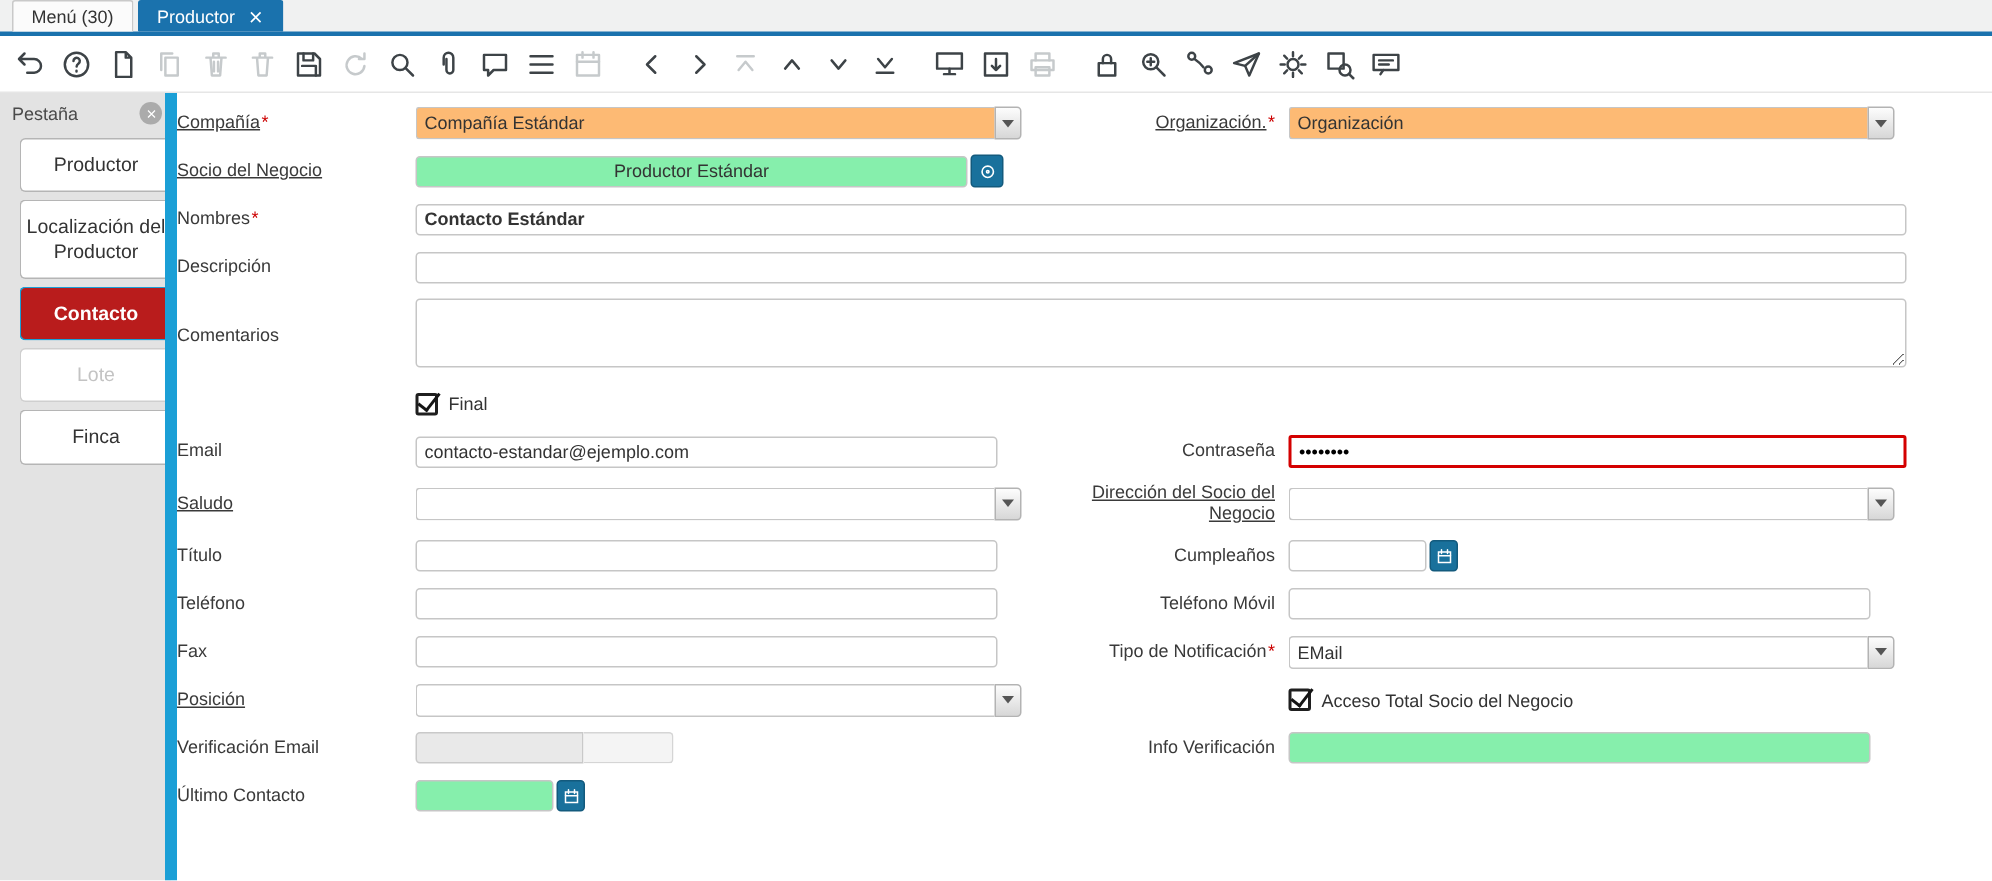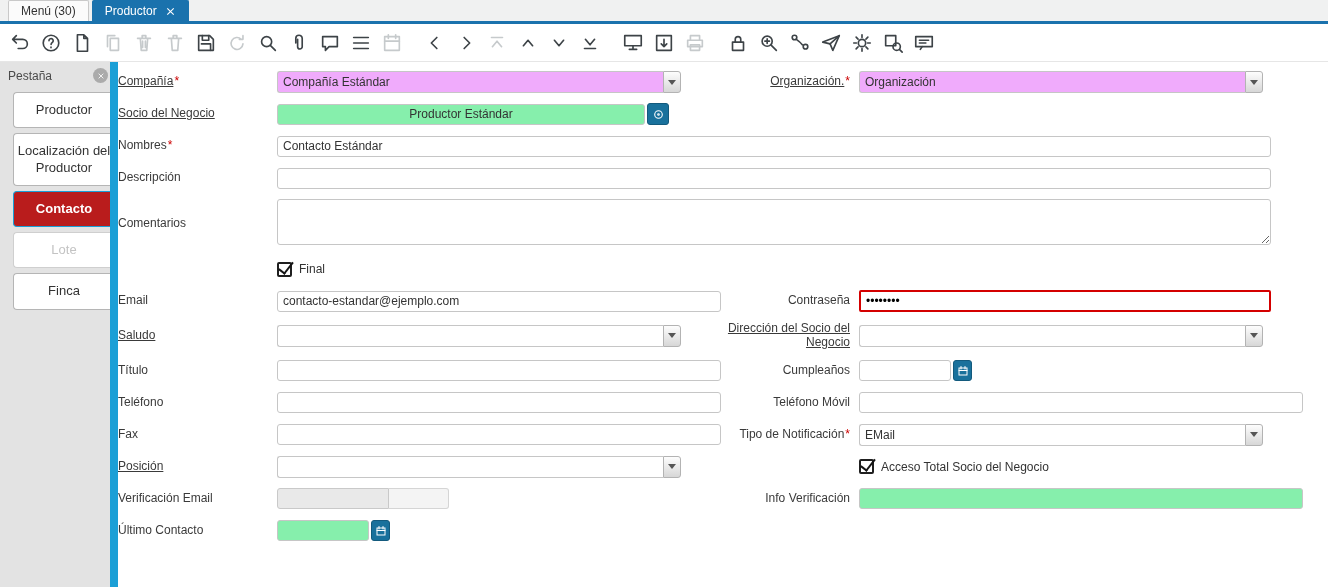--- a/index.html
+++ b/index.html
@@ -37,26 +37,26 @@
   .lbl { grid-column:1; text-align:left; padding-right:9px; color:#3a3a3a; line-height:1.15; }
   .lbl3 { grid-column:3; text-align:right; padding-right:9px; color:#3a3a3a; line-height:1.15; }
   .u { text-decoration:underline; }
   .req { color:#cc0000; margin-left:1px; }
   .f2 { grid-column:2; } .f4 { grid-column:4; } .f25 { grid-column:2/5; }
   .hgroup { display:flex; align-items:center; }
 
   .tin { height:21px; border:1px solid #c6c6c6; border-radius:3px; padding:0 5px; font:12px "Liberation Sans",sans-serif; color:#333; background:#fff; }
   .tin.ro { background:#86efac;text-align:center; }
   textarea.tin { height:46px; width:994px; padding:3px 5px; line-height:1.3; }
-  .w412 { width:444px; } .wfull { width:994px; } .w92 { width:92px; } .w368 { width:368px; }
+  .w412 { width:388px; } .wfull { width:994px;font-weight:bold; } .w92 { width:92px; } .w368 { width:368px; }
   .pwd { height:22px; width:412px; border:2px solid #d40000; border-radius:2px; padding:0 5px; font:12px "Liberation Sans",sans-serif; background:#fff; }
 
   .combo { display:flex; height:22px; width:404px; }
   .combo .ct { flex:1; border:1px solid #c6c6c6; border-right:none; border-radius:3px 0 0 3px; background:#fff; padding:0 5px; line-height:20px; overflow:hidden; white-space:nowrap; }
-  .combo.ro .ct { background:#f0abfc; }
+  .combo.ro .ct { background:#fdba74; }
   .combo .cbtn { width:18px; border:1px solid #b3b3b3; border-radius:0 3px 3px 0; background:linear-gradient(#fdfdfd,#d7d7d7); display:flex; align-items:center; justify-content:center; }
   .arrow { width:0; height:0; border-left:4px solid transparent; border-right:4px solid transparent; border-top:5px solid #555; }
 
   .sqbtn { width:22px; height:22px; background:#19719c; border:1px solid #135a7d; border-radius:3px; display:flex; align-items:center; justify-content:center; margin-left:2px; flex:none; }
   .sqbtn svg { stroke:#fff; fill:none; stroke-width:2; stroke-linecap:round; }
   .sqbtn.cal { width:19px; height:21px; }
 
   .cb { width:15px; height:15px; border:2px solid #1f1f1f; border-radius:2px; background:#fff; position:relative; margin-right:7px; flex:none; }
   .cb::after { content:""; position:absolute; left:3px; top:-5px; width:6px; height:13px; border-right:2.6px solid #151515; border-bottom:2.6px solid #151515; transform:rotate(38deg); }
 

